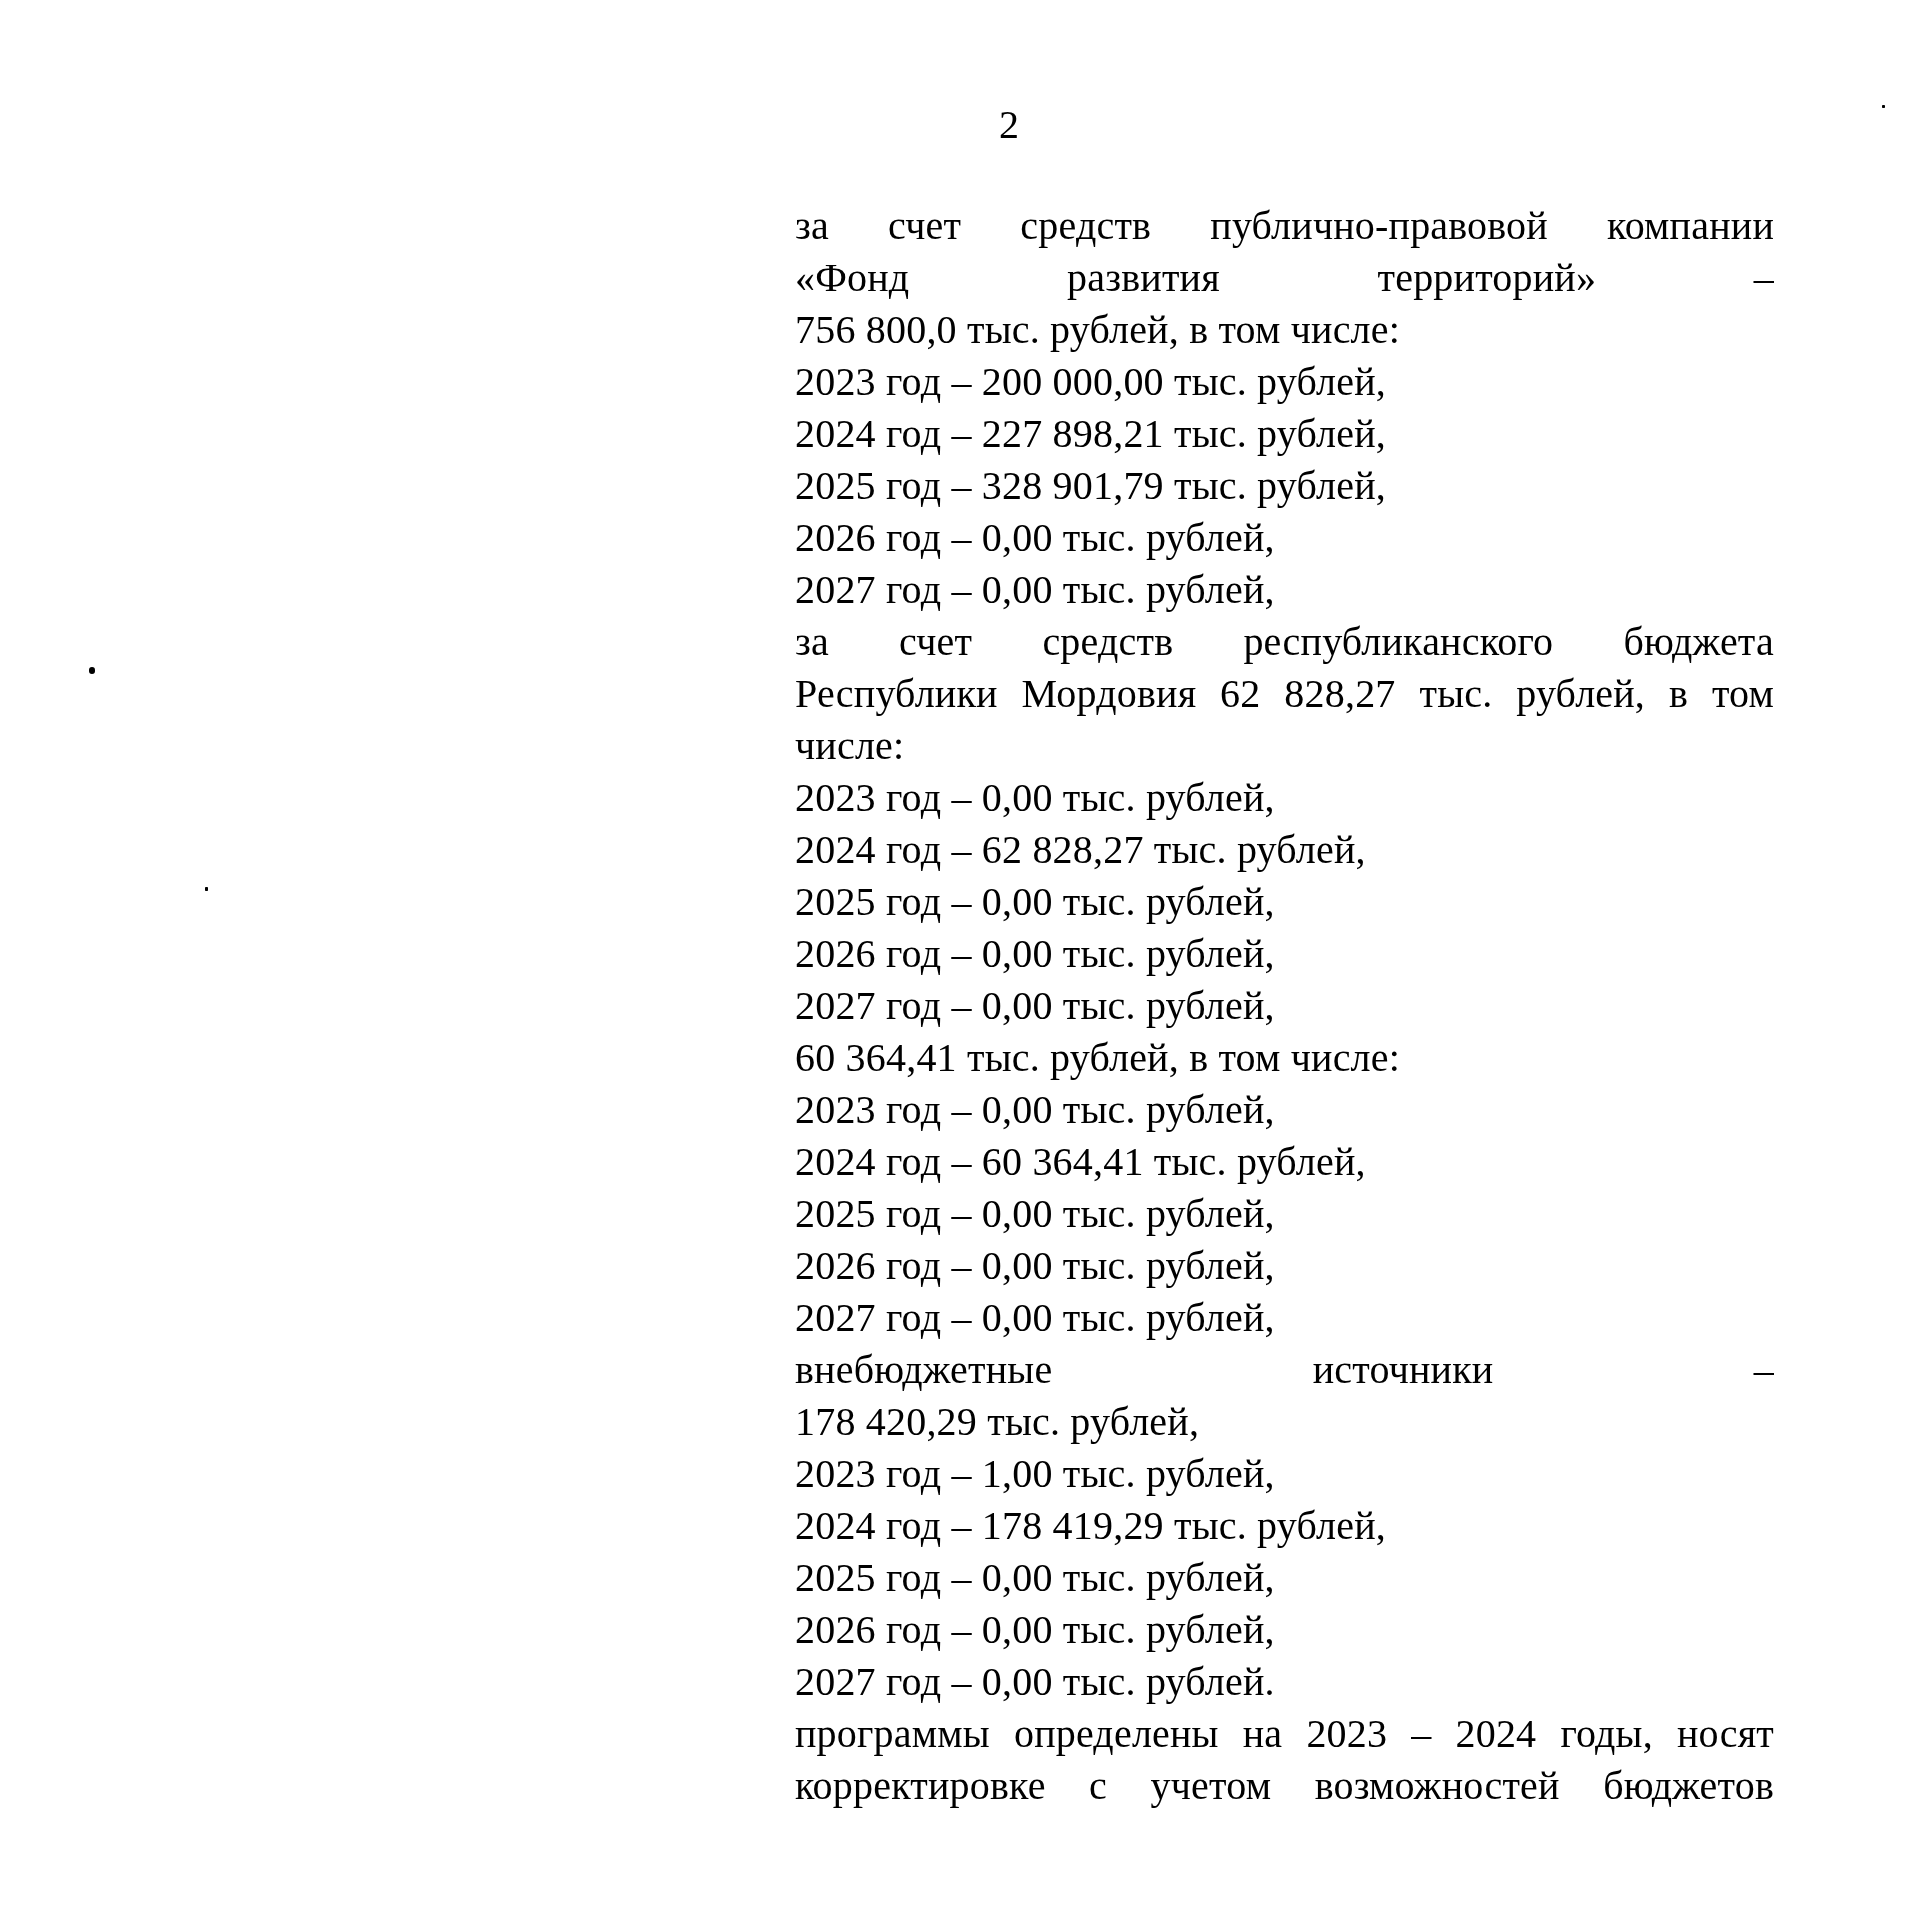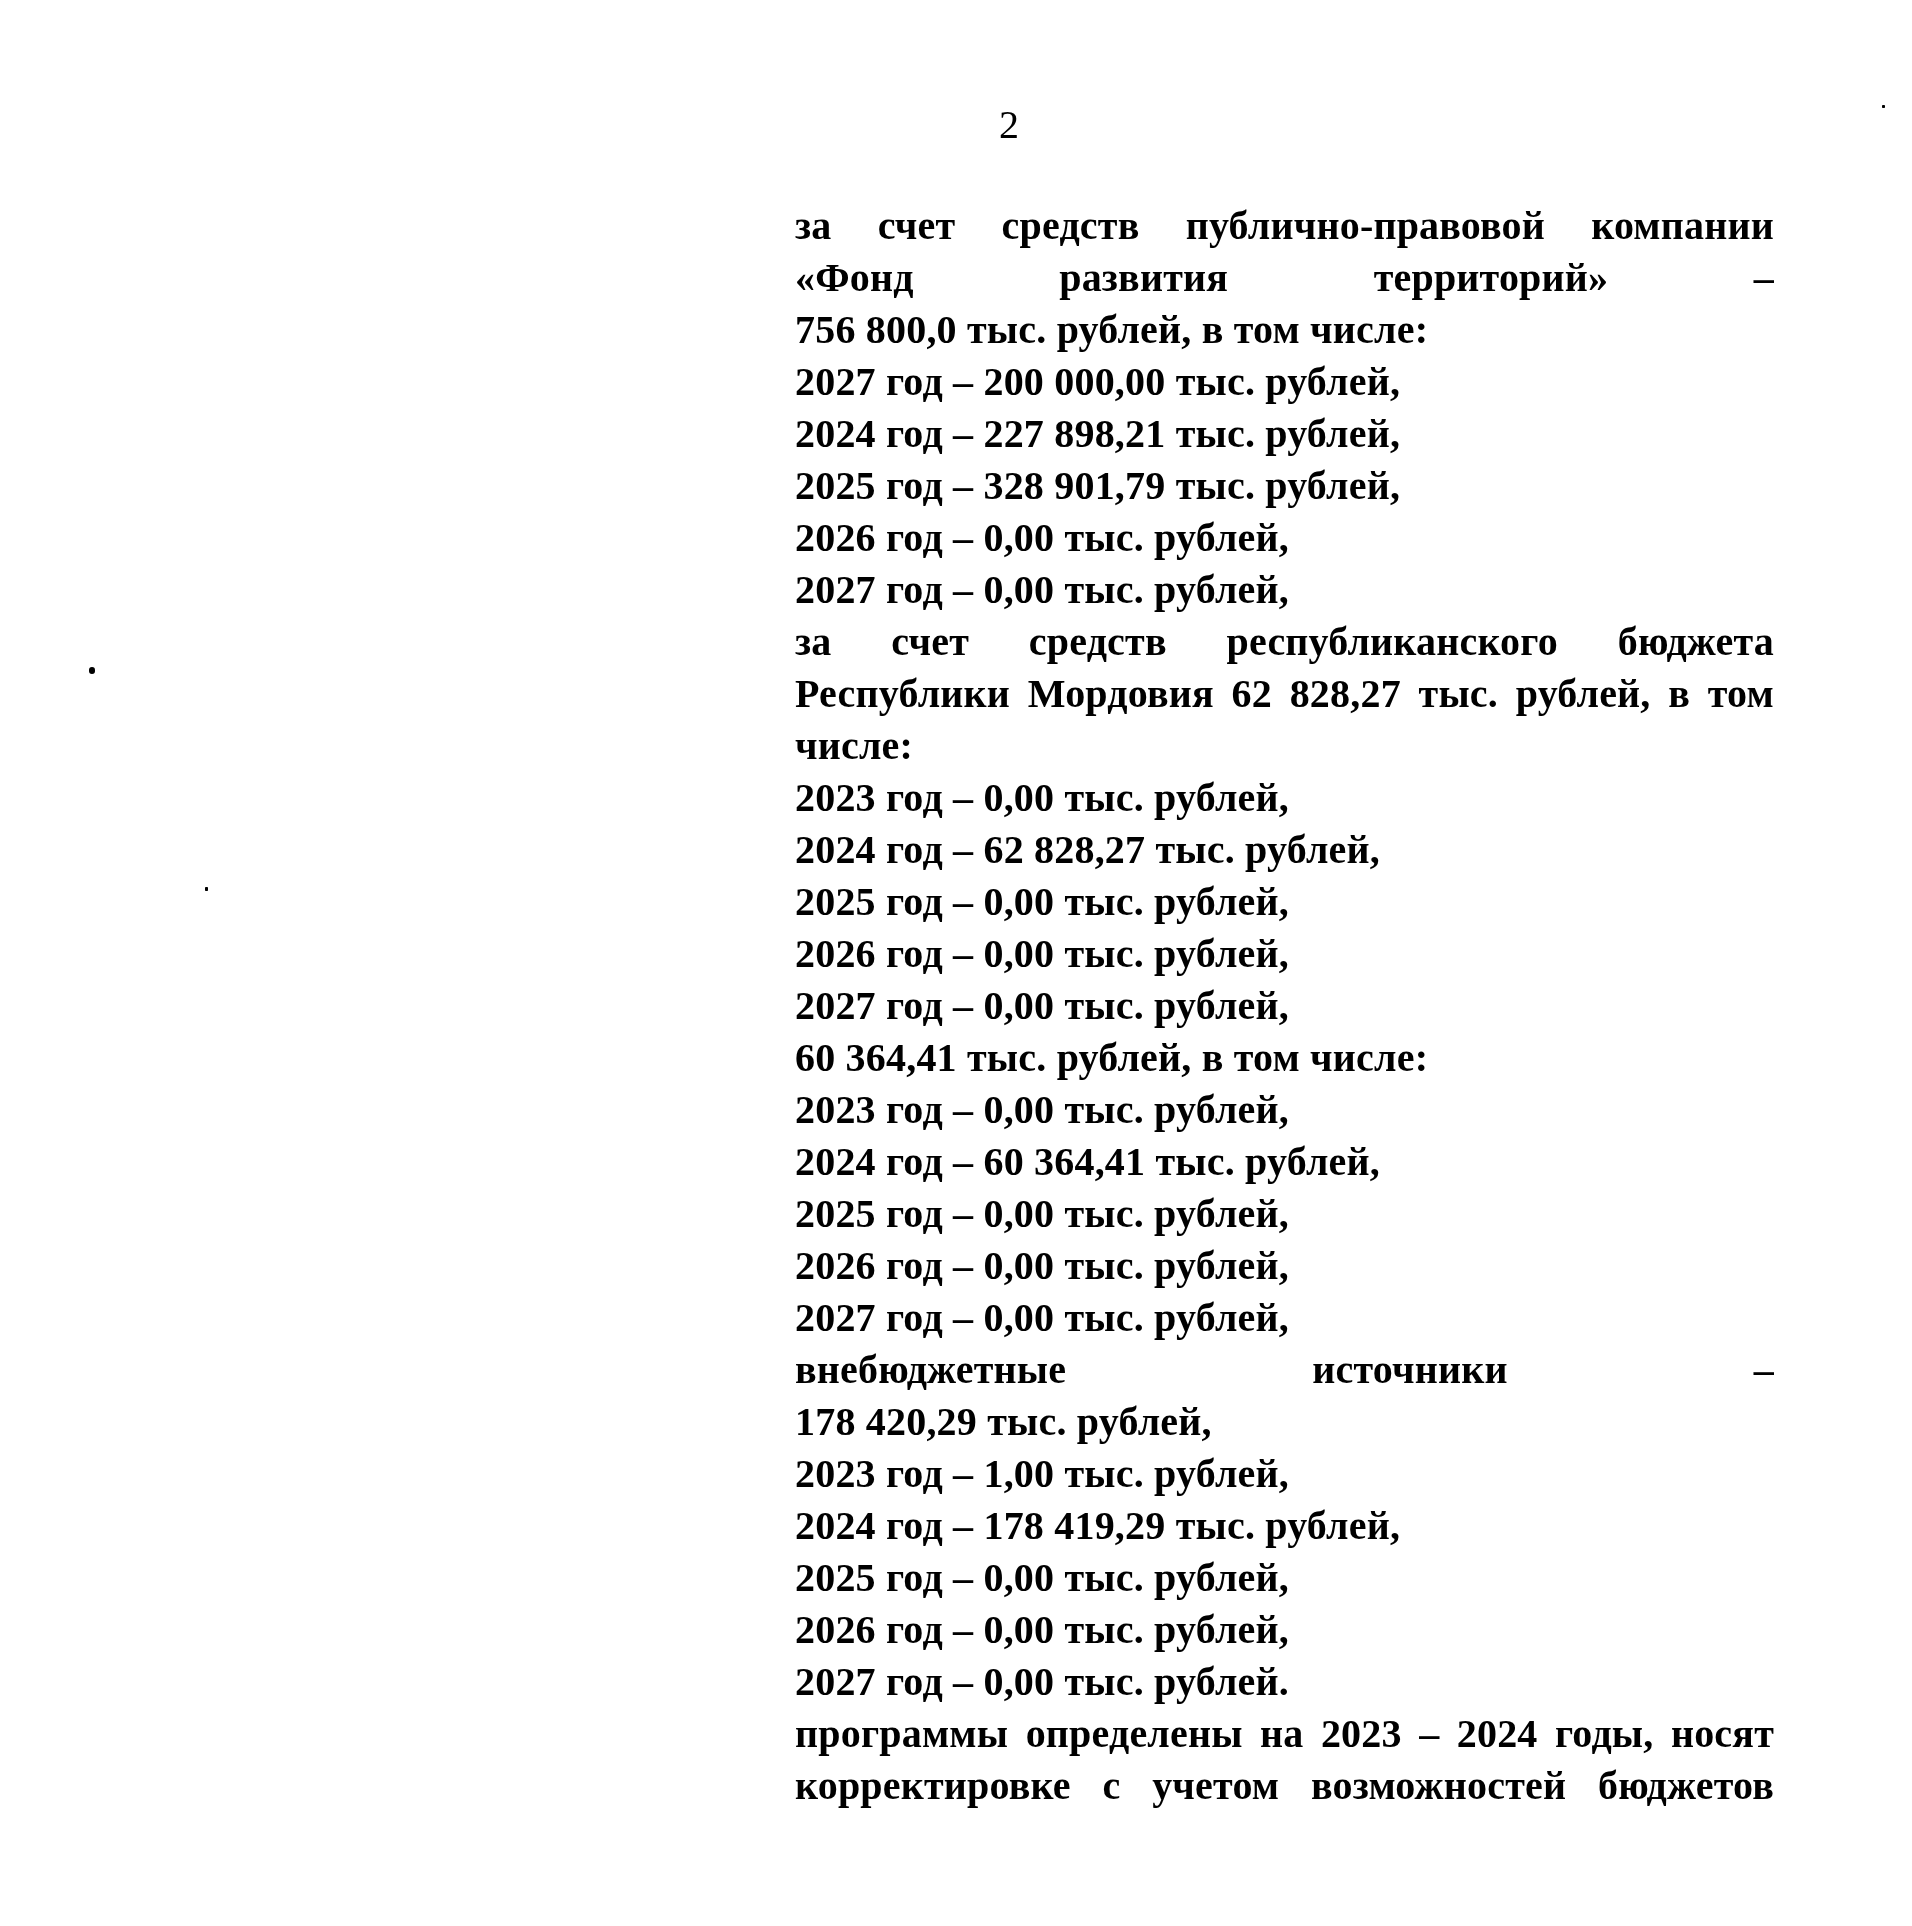--- a/index.html
+++ b/index.html
@@ -28,21 +28,20 @@
     position: absolute;
     left: 795px;
     top: 200px;
     width: 979px;
     font-size: 40px;
     line-height: 52px;
   }
   #text-block .line {
     text-align: left;
     letter-spacing: 0.2px;
-    font-weight: bold;
   }
   #text-block .line.j {
     text-align: justify;
     text-align-last: justify;
   }
   .artifact {
     position: absolute;
     background: #000000;
   }
   #artifact-dot-left {
@@ -62,21 +61,21 @@
 <body>
 
 <div id="page">
 
   <div id="page-number">2</div>
 
   <div id="text-block">
       <div class="line j">за счет средств публично-правовой компании</div>
       <div class="line j">«Фонд развития территорий» –</div>
       <div class="line">756 800,0 тыс. рублей, в том числе:</div>
-      <div class="line">2027 год – 200 000,00 тыс. рублей,</div>
+      <div class="line">2023 год – 200 000,00 тыс. рублей,</div>
       <div class="line">2024 год – 227 898,21 тыс. рублей,</div>
       <div class="line">2025 год – 328 901,79 тыс. рублей,</div>
       <div class="line">2026 год – 0,00 тыс. рублей,</div>
       <div class="line">2027 год – 0,00 тыс. рублей,</div>
       <div class="line j">за счет средств республиканского бюджета</div>
       <div class="line j">Республики Мордовия 62 828,27 тыс. рублей, в том</div>
       <div class="line">числе:</div>
       <div class="line">2023 год – 0,00 тыс. рублей,</div>
       <div class="line">2024 год – 62 828,27 тыс. рублей,</div>
       <div class="line">2025 год – 0,00 тыс. рублей,</div>

